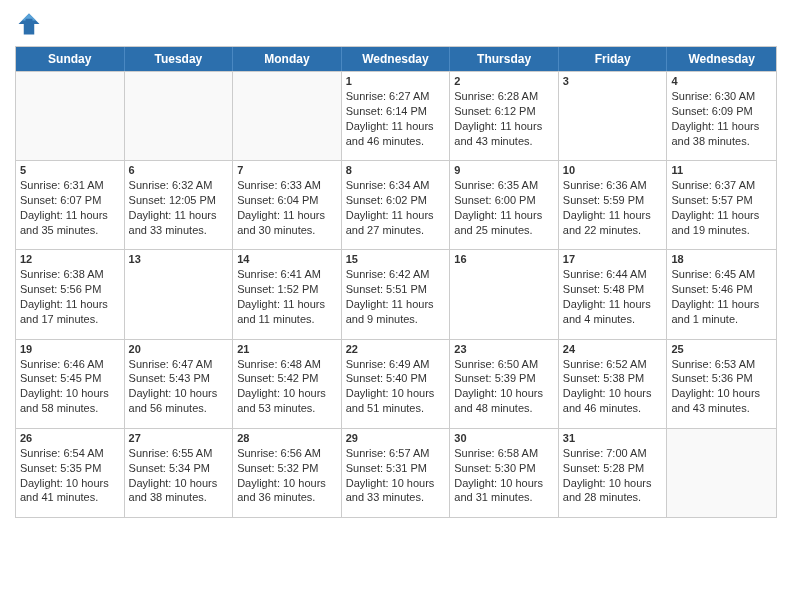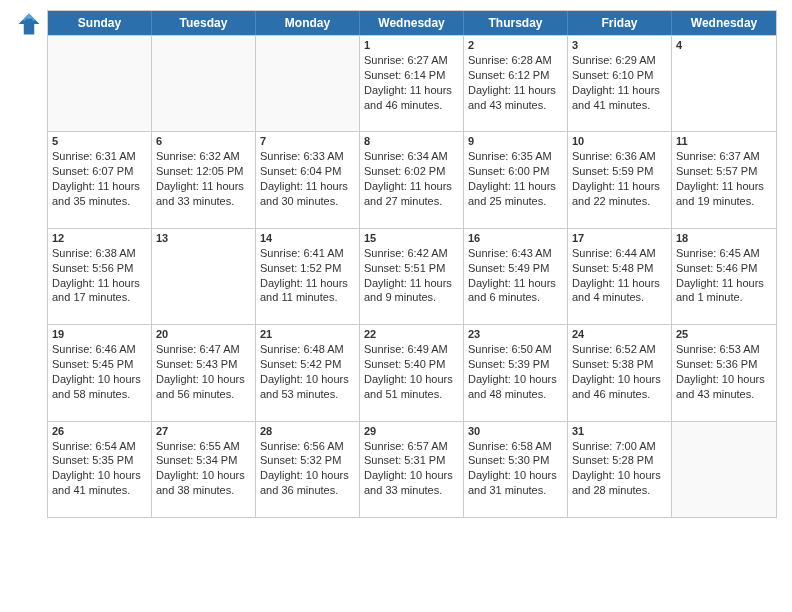--- a/index.html
+++ b/index.html
@@ -8,21 +8,21 @@
       background: #fff;
       width: 792px;
       height: 612px;
       overflow: hidden;
     }
     .page {
       width: 792px;
       height: 528px;
       padding: 10px 15px 10px 15px;
       display: flex;
-      flex-direction: row;
+      flex-direction: column;
       justify-content: flex-end;
     }
     .header {
       display: flex;
       justify-content: space-between;
       align-items: flex-start;
       margin-bottom: 8px;
     }
     .logo {
       display: flex;
@@ -149,26 +149,26 @@
 Daylight: 11 hours and 46 minutes.</div>
           </div>
           <div class="cal-cell">
             <span class="day-num">2</span>
             <div class="cell-text">Sunrise: 6:28 AM
 Sunset: 6:12 PM
 Daylight: 11 hours and 43 minutes.</div>
           </div>
           <div class="cal-cell">
             <span class="day-num">3</span>
-            <div class="cell-text">Sunrise: 6:29 AM
-Sunset: 6:10 PM
-Daylight: 11 hours and 41 minutes.</div>
           </div>
           <div class="cal-cell">
             <span class="day-num">4</span>
+            <div class="cell-text">Sunrise: 6:30 AM
+Sunset: 6:09 PM
+Daylight: 11 hours and 38 minutes.</div>
           </div>
         </div>
         <div class="cal-row">
           <div class="cal-cell">
             <span class="day-num">5</span>
             <div class="cell-text">Sunrise: 6:31 AM
 Sunset: 6:07 PM
 Daylight: 11 hours and 35 minutes.</div>
           </div>
           <div class="cal-cell">
@@ -225,23 +225,20 @@
 Daylight: 11 hours and 11 minutes.</div>
           </div>
           <div class="cal-cell">
             <span class="day-num">15</span>
             <div class="cell-text">Sunrise: 6:42 AM
 Sunset: 5:51 PM
 Daylight: 11 hours and 9 minutes.</div>
           </div>
           <div class="cal-cell">
             <span class="day-num">16</span>
-            <div class="cell-text">Sunrise: 6:43 AM
-Sunset: 5:49 PM
-Daylight: 11 hours and 6 minutes.</div>
           </div>
           <div class="cal-cell">
             <span class="day-num">17</span>
             <div class="cell-text">Sunrise: 6:44 AM
 Sunset: 5:48 PM
 Daylight: 11 hours and 4 minutes.</div>
           </div>
           <div class="cal-cell">
             <span class="day-num">18</span>
             <div class="cell-text">Sunrise: 6:45 AM

